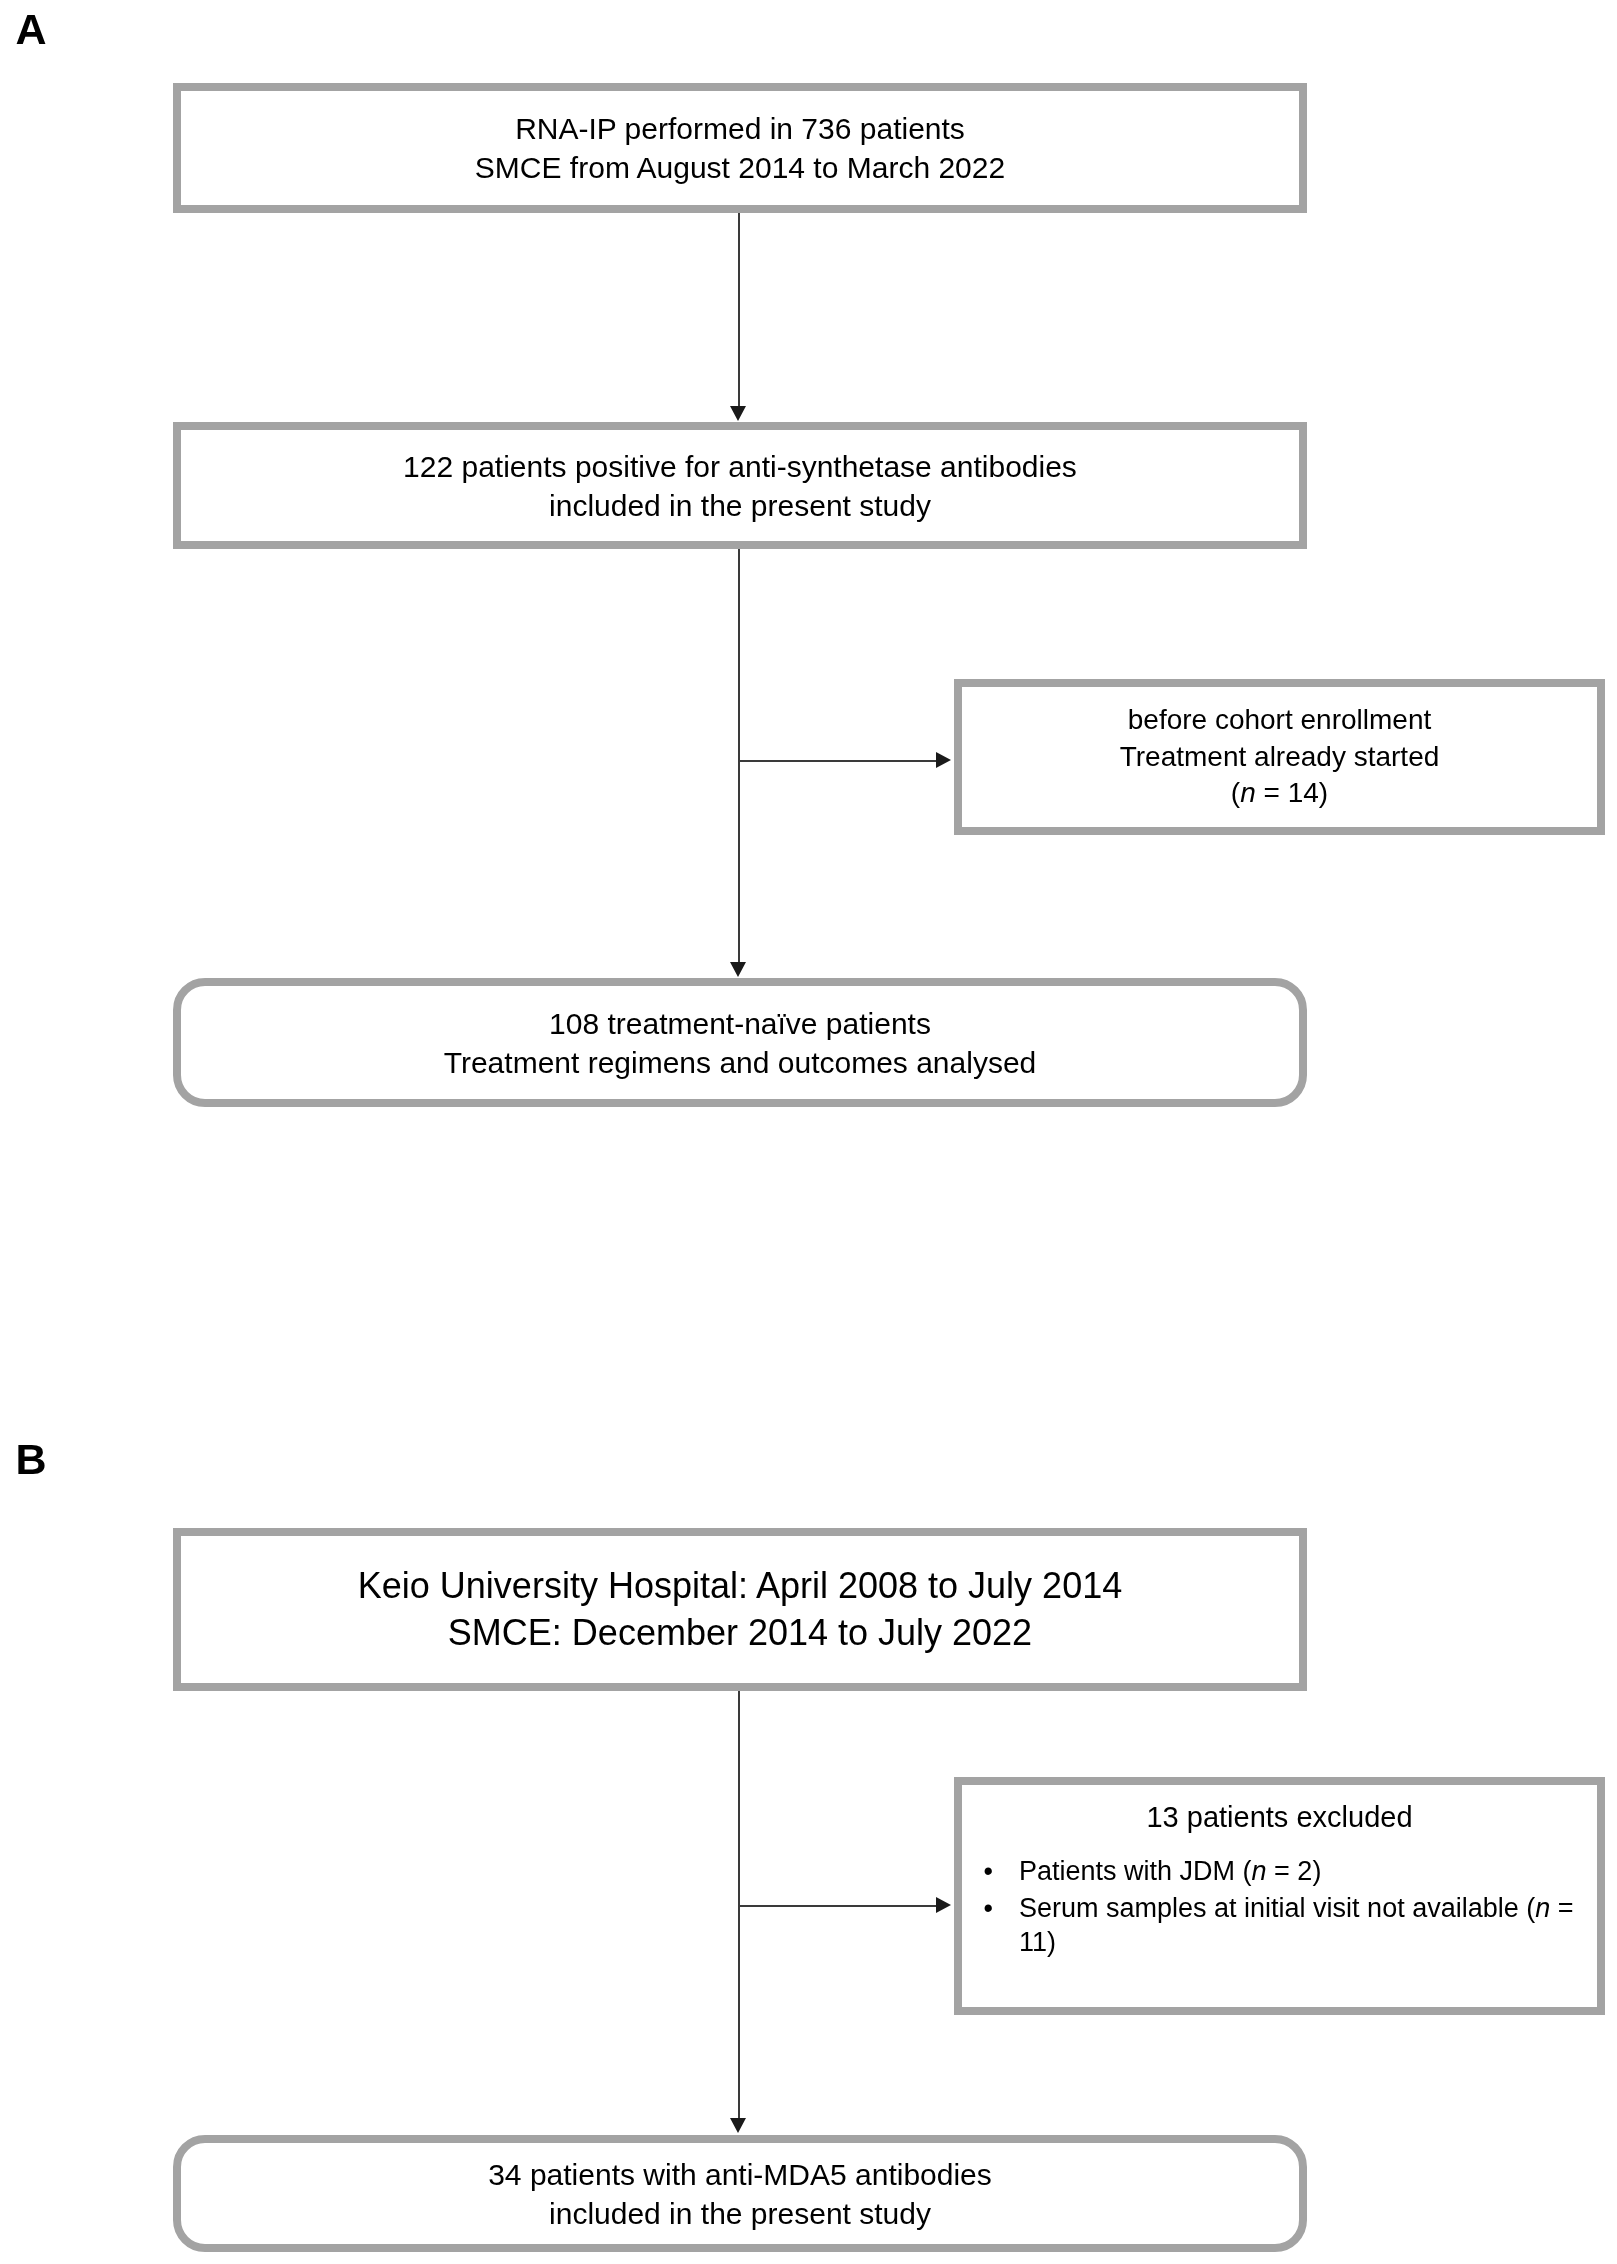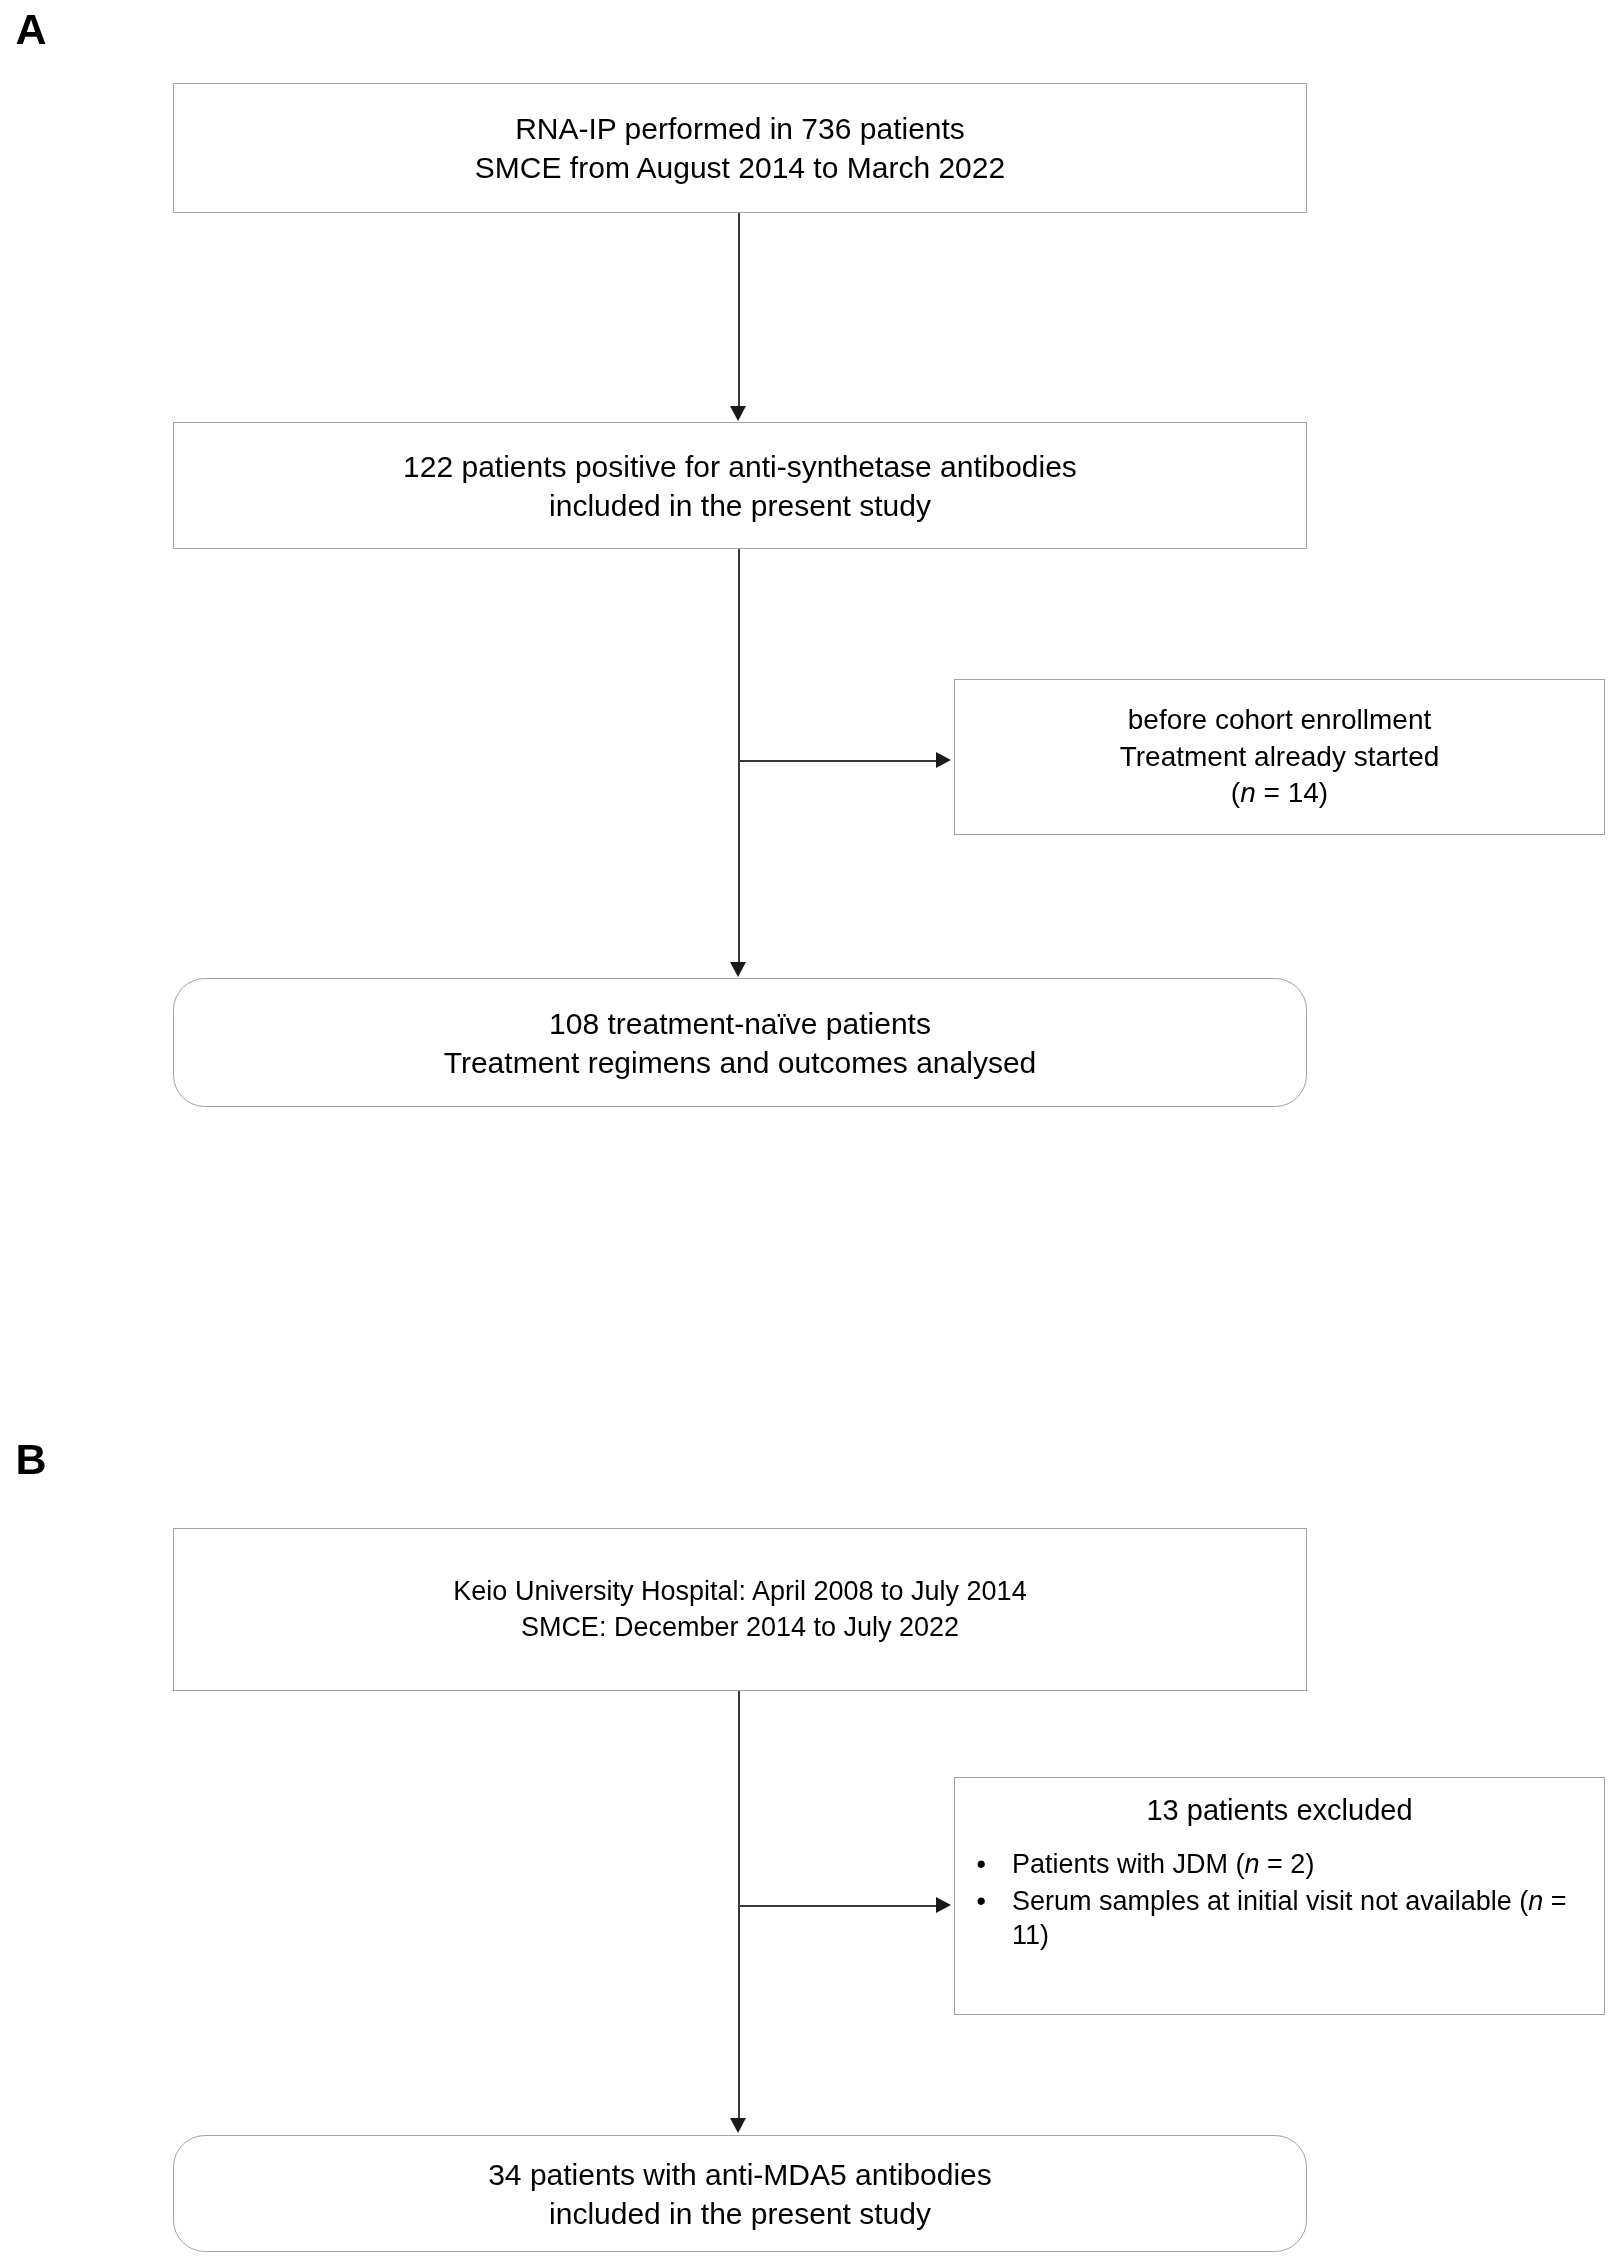--- a/index.html
+++ b/index.html
@@ -29,37 +29,37 @@
     line-height: 1;
     color: #000000;
     letter-spacing: 0px;
   }
 
   
   .flow-box {
     position: absolute;
     box-sizing: border-box;
     background: #ffffff;
-    border: 1px solid #a3a3a3;
+    border: 8px solid #a3a3a3;
     display: flex;
     flex-direction: column;
     align-items: center;
     justify-content: center;
     text-align: center;
   }
   .flow-box .line {
     display: block;
     width: 100%;
     color: #000000;
   }
 
   
   .t-lg  { font-size: 30px; line-height: 1.30; }
   .t-md  { font-size: 28px; line-height: 1.30; }
-  .t-sm  { font-size: 27px; line-height: 1.30; }
+  .t-sm  { font-size: 36px; line-height: 1.30; }
 
   .ital { font-style: italic; }
 
   
   .bullet-list {
     list-style: none;
     margin: 3.9px 0 0 0;
     padding: 0 0 0 0;
     width: 100%;
     text-align: left;

